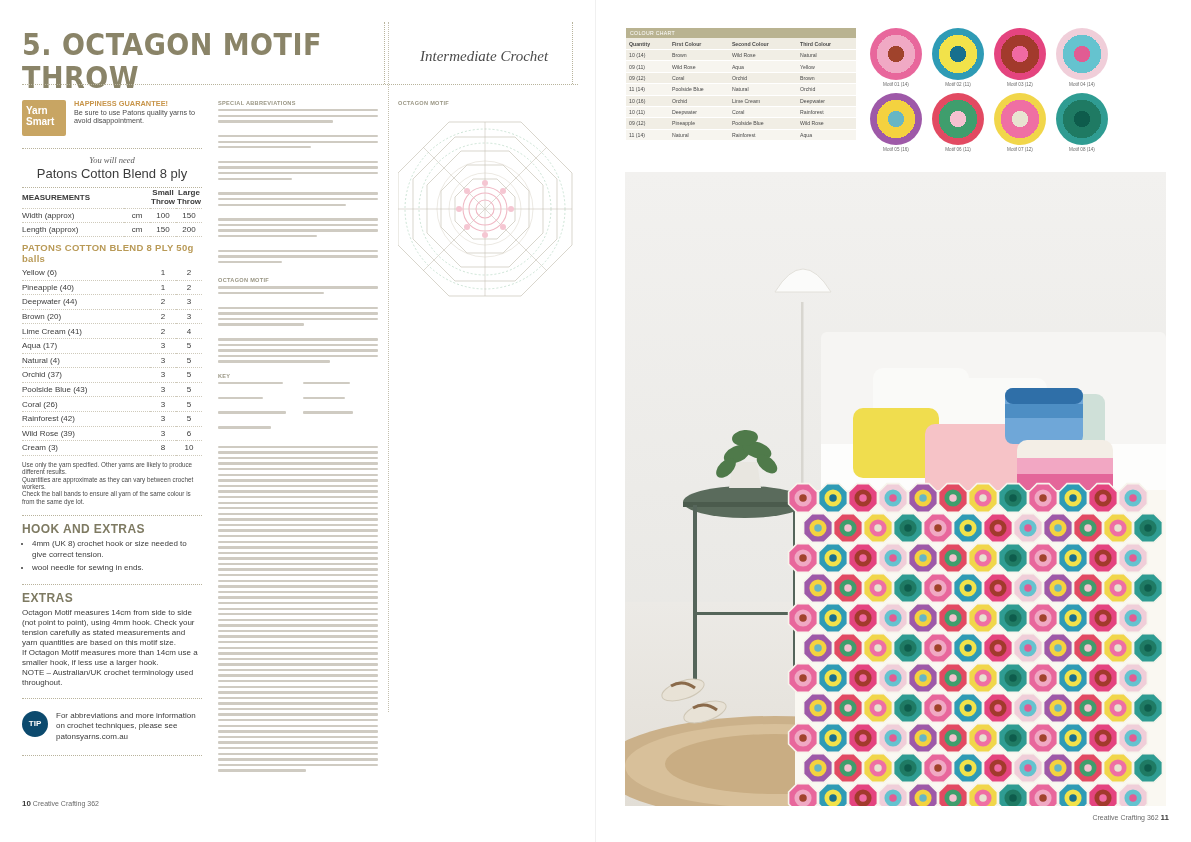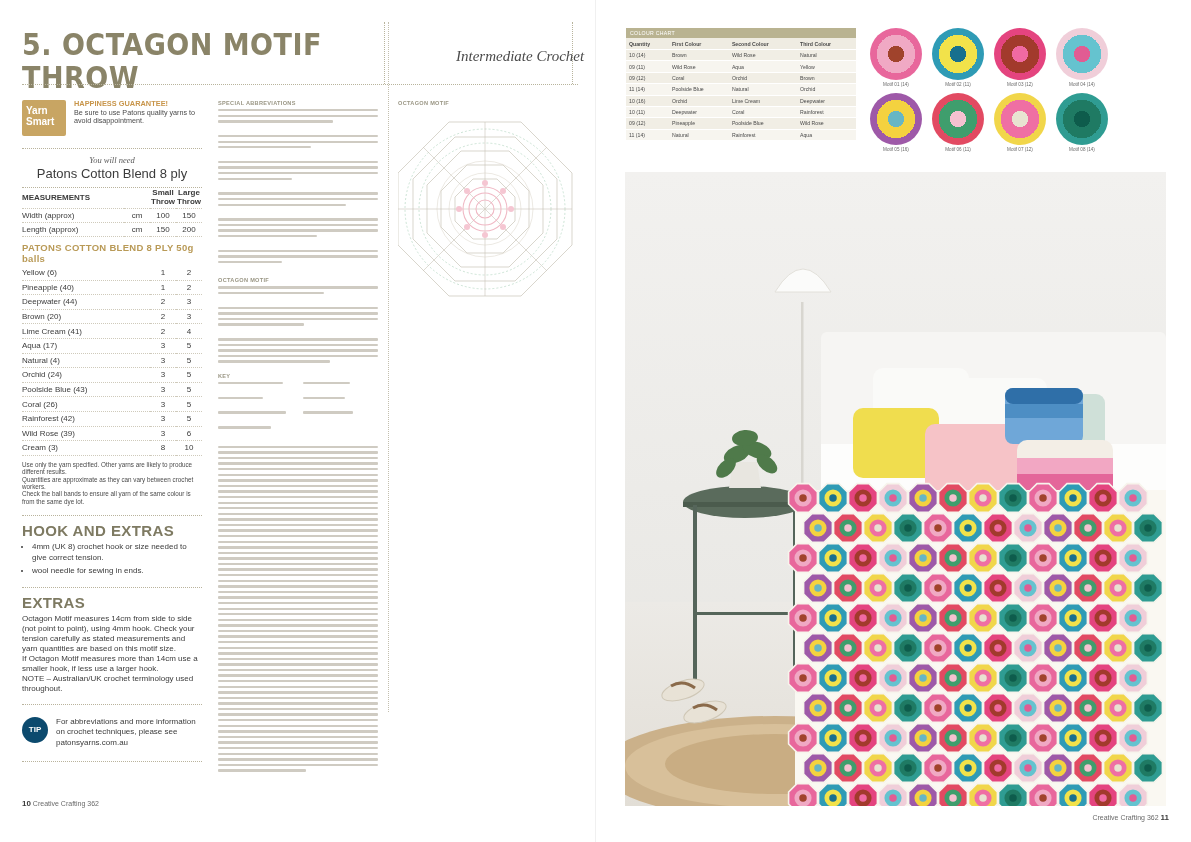--- a/index.html
+++ b/index.html
@@ -22,40 +22,40 @@
     font-family:"DejaVu Sans Condensed","Liberation Sans", sans-serif;
     font-size:30px; font-weight:bold; letter-spacing:0.5px;
     color:#8a8468; margin:0; line-height:1.1;
     font-stretch:condensed;
   }
   .title-rule { position:absolute; left:22px; top:84px; width:556px; border-top:1px dotted #b8b49c; }
   .vrule { position:absolute; left:384px; top:22px; height:62px; border-left:1px dotted #b8b49c; }
   .subtitle {
     position:absolute; left:420px; top:48px;
     font-family:"Liberation Serif", serif; font-style:italic;
-    font-size:15px; color:#4a4a4a;margin-left:36px;
+    font-size:15px; color:#4a4a4a;
   }
   .vrule2 { position:absolute; left:572px; top:22px; height:62px; border-left:1px dotted #b8b49c; }
 
   
   .col1 { position:absolute; left:22px; top:100px; width:180px; }
   .yarnsmart-box { position:relative; height:48px; }
   .ys-badge {
     position:absolute; left:0; top:0; width:44px; height:36px;
     background:#c8a563; color:#fff; font-size:10px; font-weight:bold;
     line-height:11px; padding:5px 4px; border-radius:2px;
   }
   .ys-text { position:absolute; left:52px; top:0; width:130px; font-size:7.2px; line-height:8.6px; color:#4a4a4a; }
   .ys-head { color:#c8954a; font-weight:bold; font-size:7.4px; display:block; }
   .dotrule { border-top:1px dotted #b9b39c; height:0; }
 
   .youneed { text-align:center; font-family:"Liberation Serif", serif; font-style:italic; font-size:8.5px; color:#5a5a5a; margin:6px 0 1px; }
   .yarnname { text-align:center; font-size:13px; color:#3b3b3b; margin:0 0 6px; }
 
-  .sec-head { font-size:15px; font-weight:bold; color:#7e7a62; letter-spacing:0.4px; margin:6px 0 3px; }
+  .sec-head { font-size:12px; font-weight:bold; color:#7e7a62; letter-spacing:0.4px; margin:6px 0 3px; }
   .sec-head-gold { font-size:9.5px; font-weight:bold; color:#b99a57; letter-spacing:0.3px; margin:5px 0 2px; }
 
   table.meas { width:100%; border-collapse:collapse; font-size:8px; }
   table.meas td { padding:2px 0; border-bottom:1px dotted #cfcabb; }
   table.meas th { font-size:8px; font-weight:bold; color:#3b3b3b; padding:0 0 2px; border-bottom:1px dotted #cfcabb; }
   .tc { text-align:center; width:26px; }
   .hdr-small { text-align:center; line-height:9px; }
 
   table.yarns { width:100%; border-collapse:collapse; font-size:8px; }
   table.yarns td { padding:2.3px 0; border-bottom:1px dotted #cfcabb; }
@@ -192,21 +192,21 @@
               <td>Aqua (17)</td>
               <td class="tc">3</td>
               <td class="tc">5</td>
             </tr>
         <tr>
               <td>Natural (4)</td>
               <td class="tc">3</td>
               <td class="tc">5</td>
             </tr>
         <tr>
-              <td>Orchid (24)</td>
+              <td>Orchid (37)</td>
               <td class="tc">3</td>
               <td class="tc">5</td>
             </tr>
         <tr>
               <td>Poolside Blue (43)</td>
               <td class="tc">3</td>
               <td class="tc">5</td>
             </tr>
         <tr>
               <td>Coral (26)</td>

